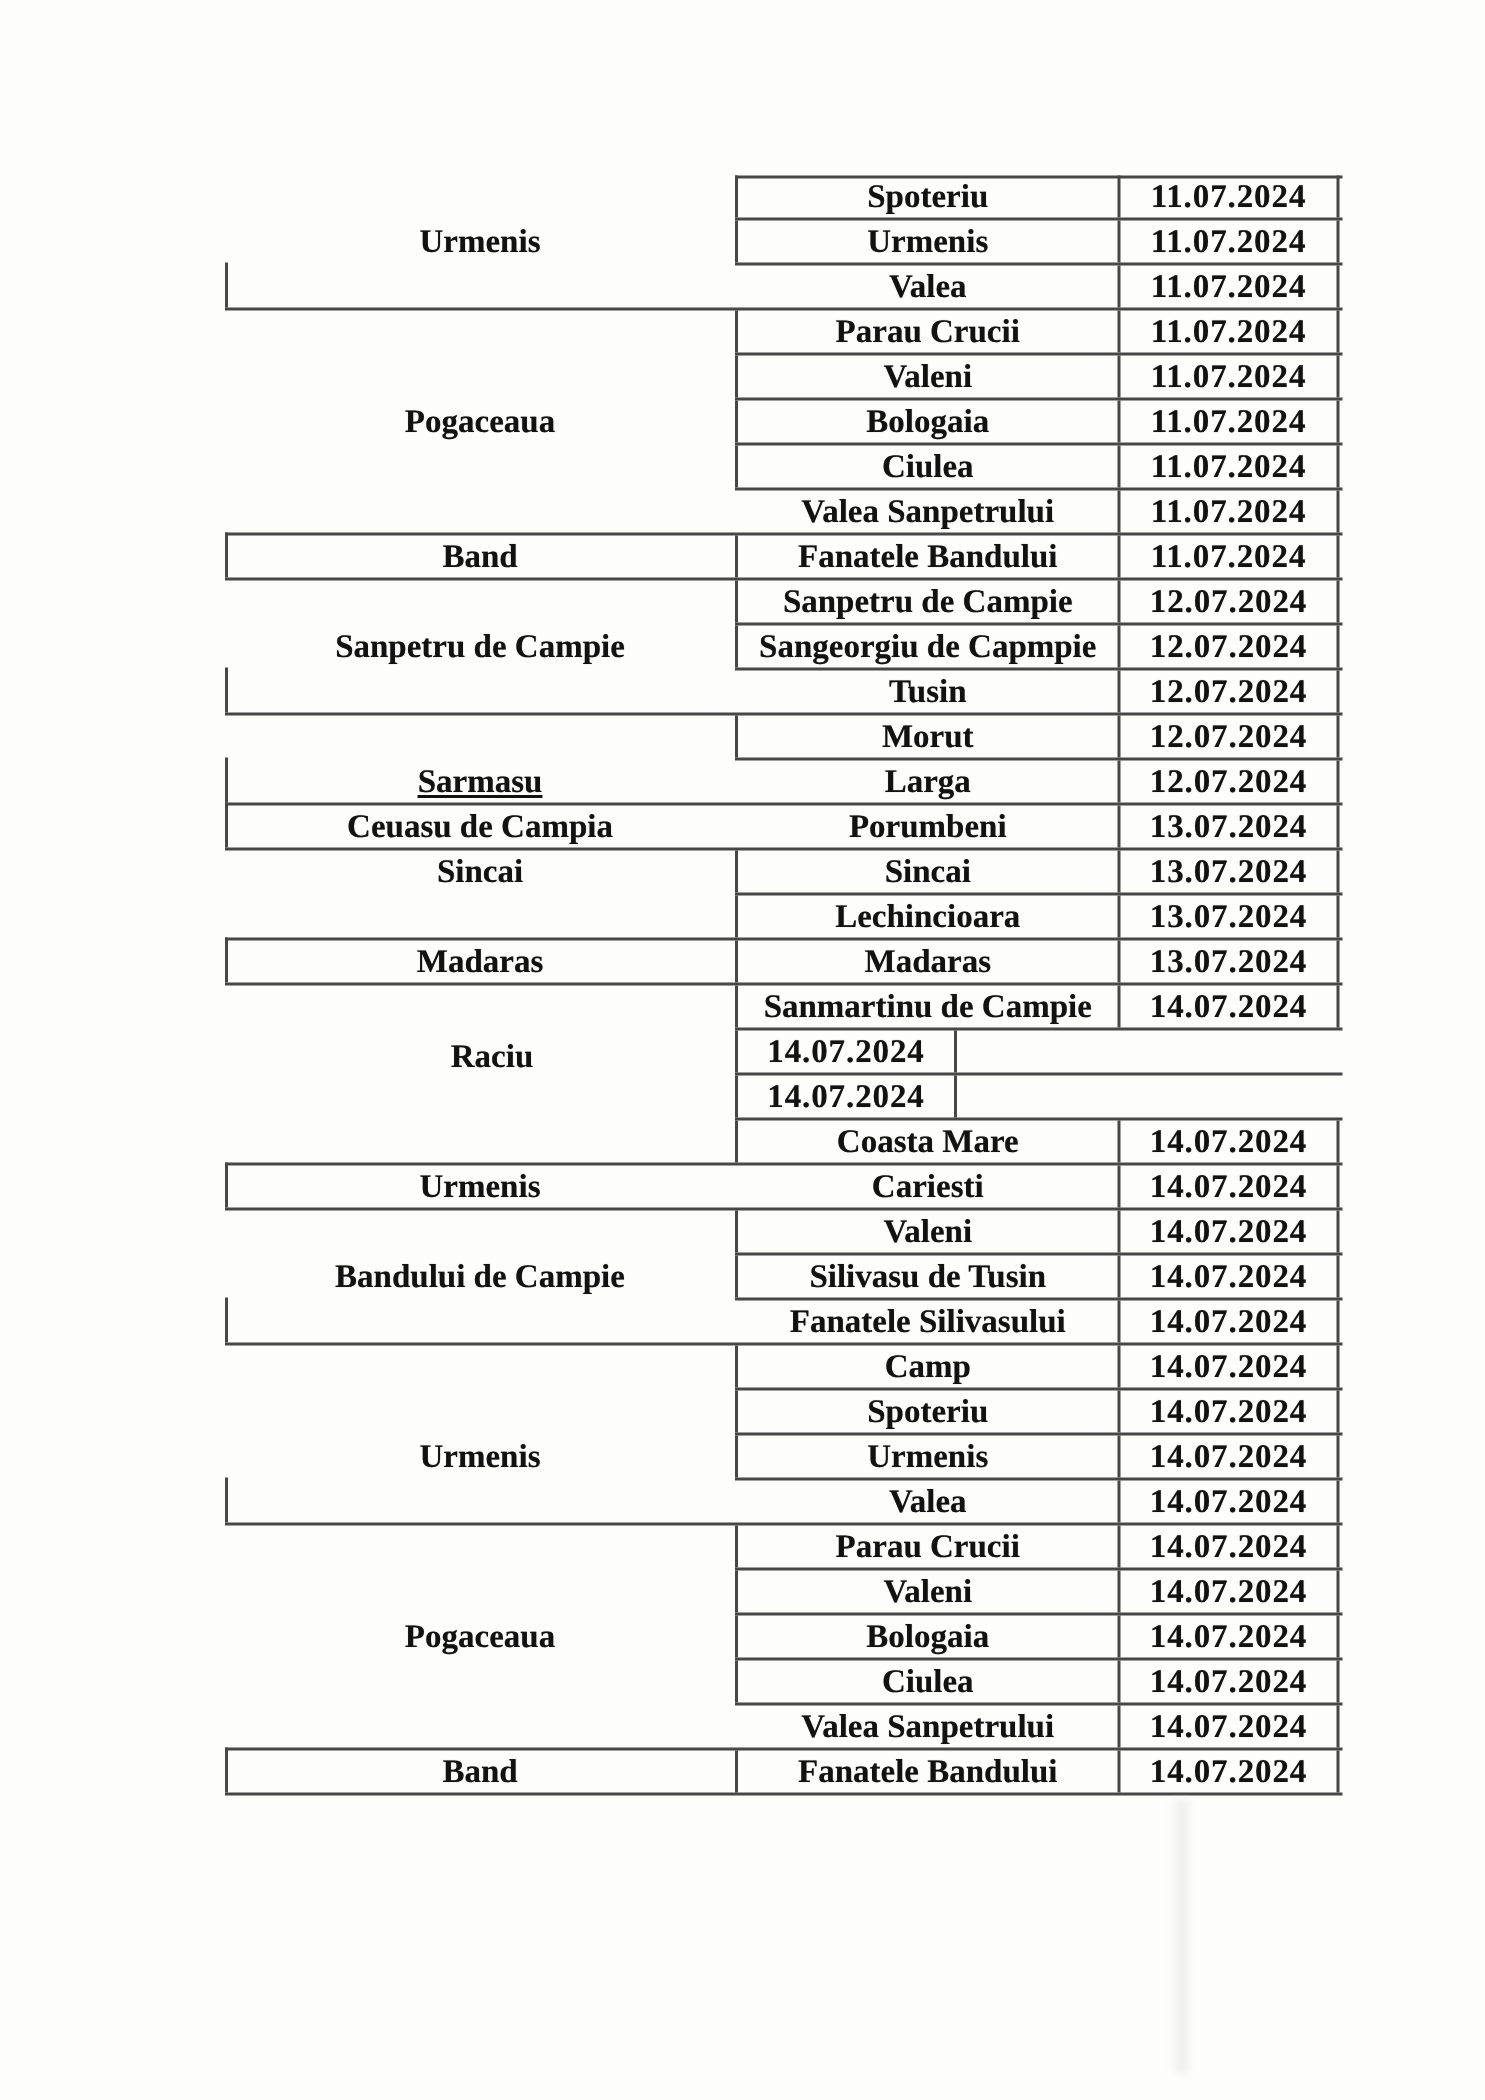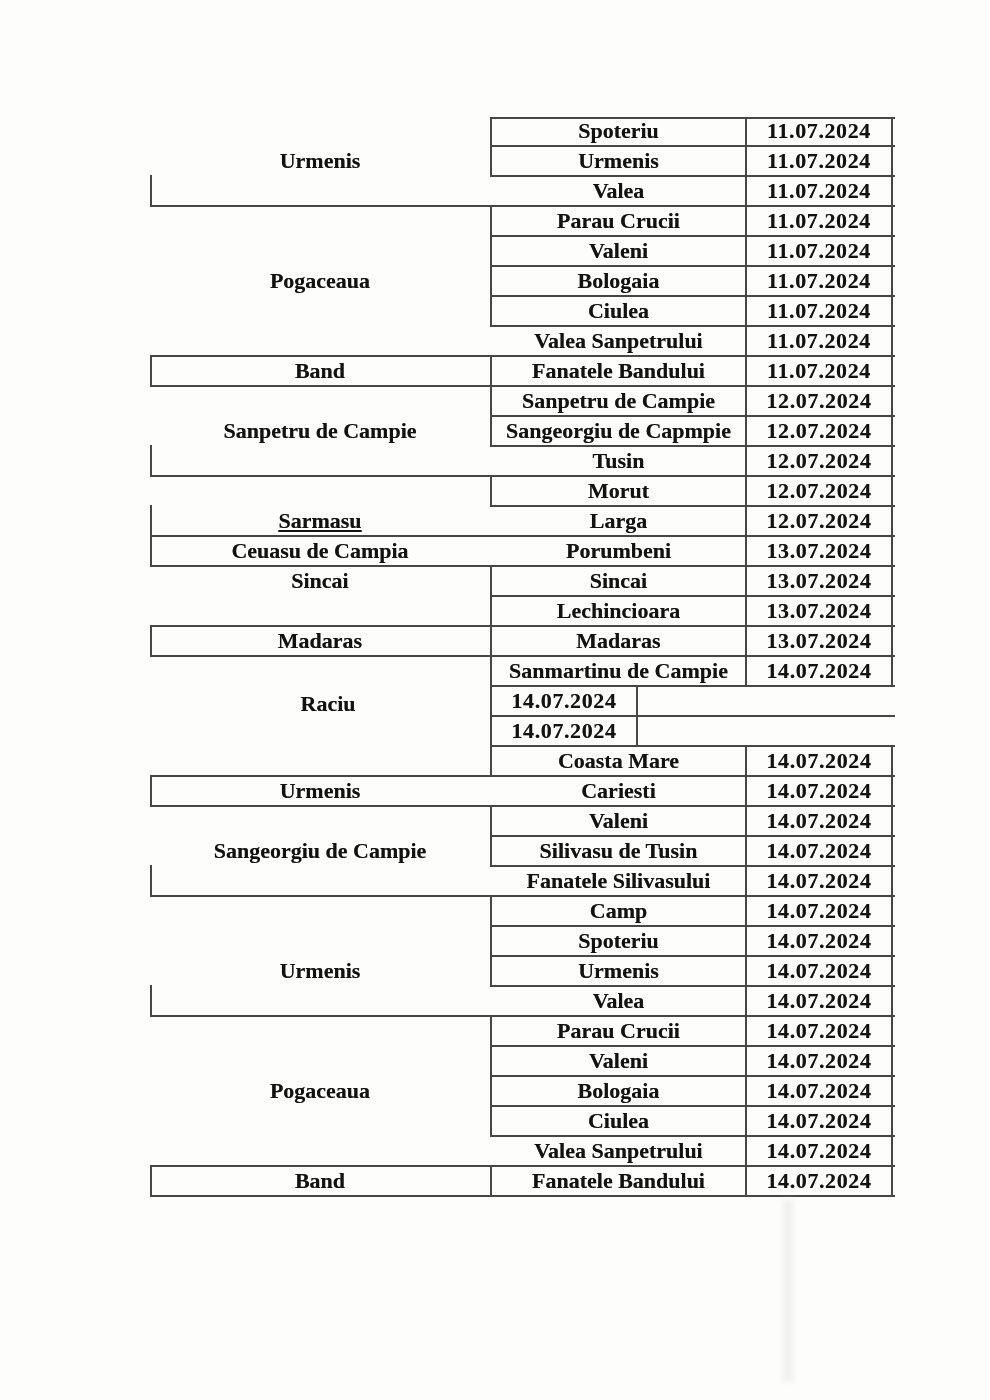--- a/index.html
+++ b/index.html
@@ -223,21 +223,21 @@
         </div>
         <div class="rows">
           <div class="row">
             <div class="cell village open">Cariesti</div>
             <div class="cell date">14.07.2024</div>
           </div>
         </div>
       </div>
       <div class="group">
         <div class="commune tick">
-          <span>Sangeorgiu de Campie</span>
+          <span>Bandului de Campie</span>
         </div>
         <div class="rows">
           <div class="row">
             <div class="cell village">Valeni</div>
             <div class="cell date">14.07.2024</div>
           </div>
           <div class="row">
             <div class="cell village">Silivasu de Tusin</div>
             <div class="cell date">14.07.2024</div>
           </div>

